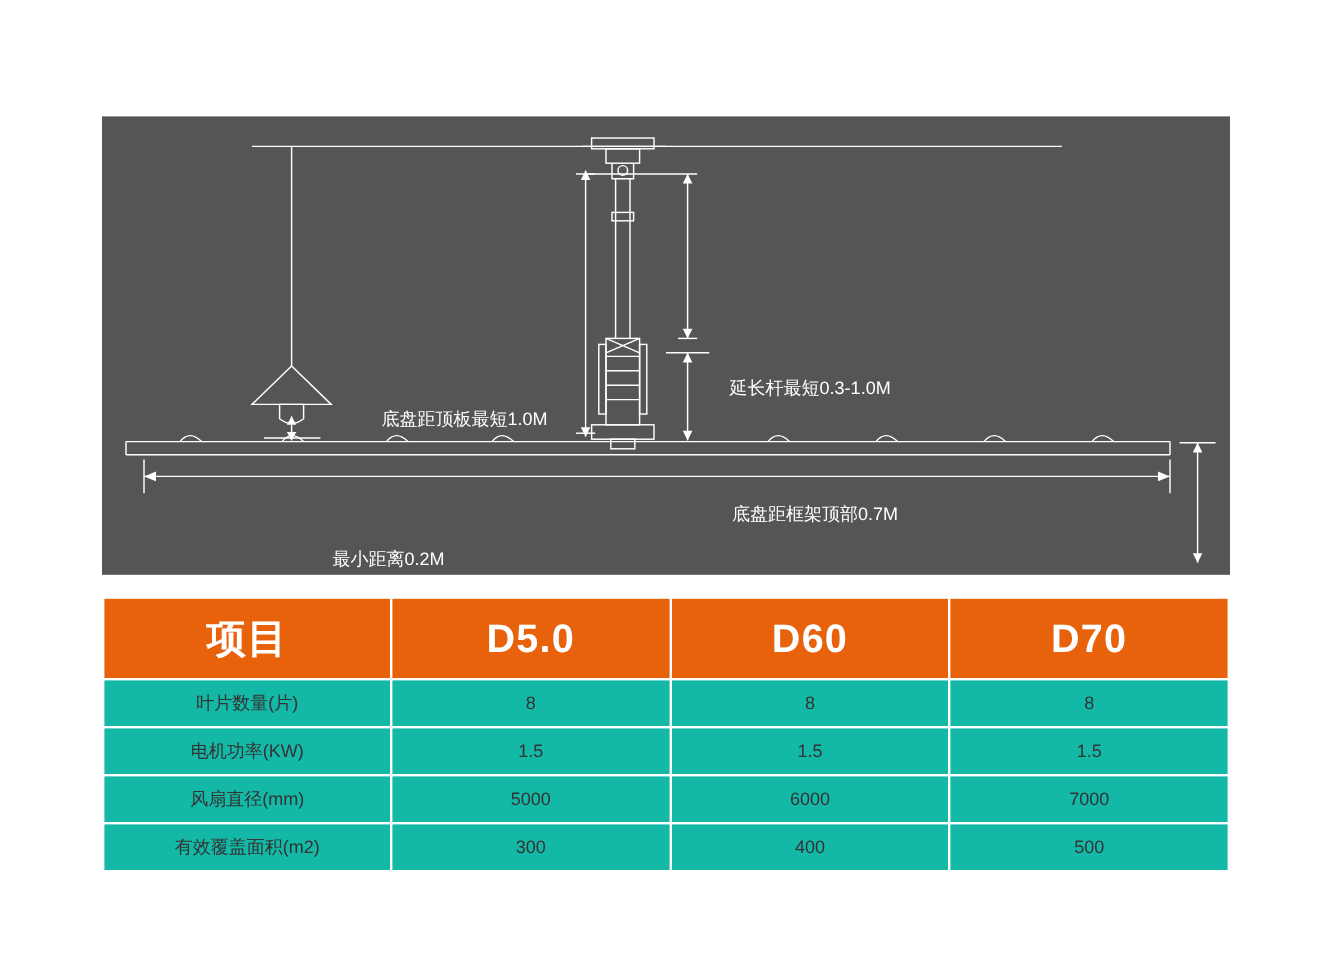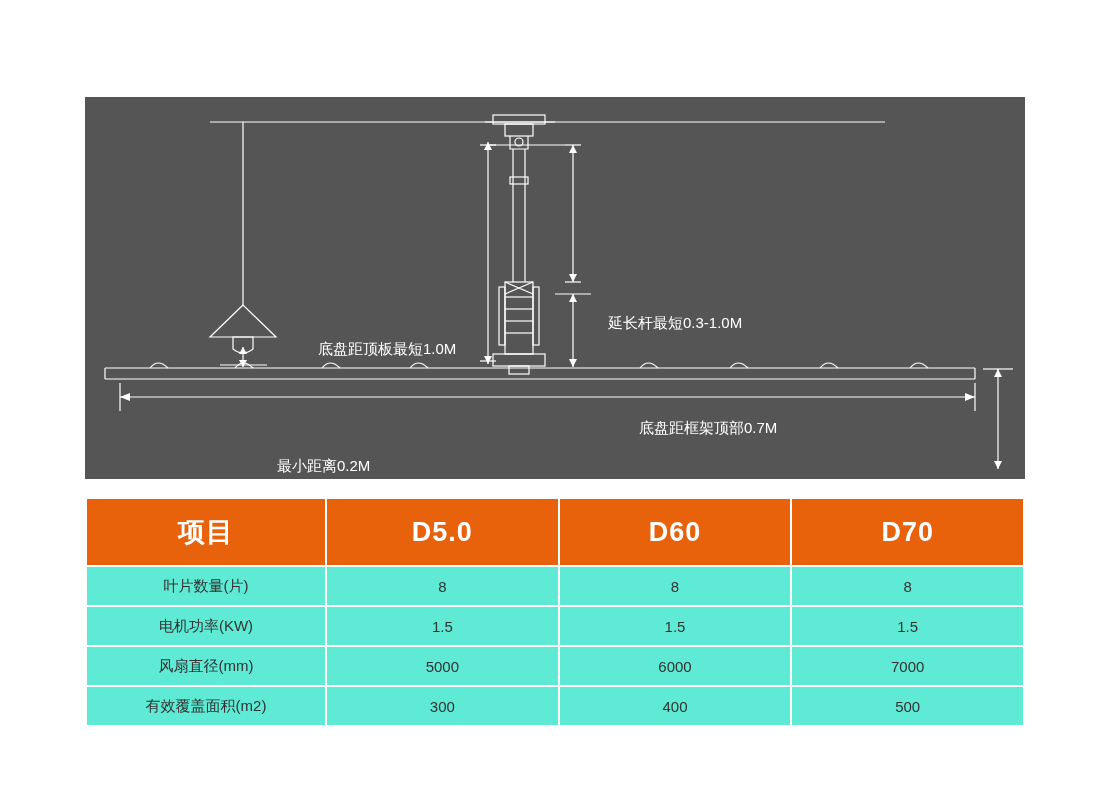--- a/index.html
+++ b/index.html
@@ -45,48 +45,48 @@
   }
   .dlabel {
     position: absolute;
     color: #ffffff;
     font-size: 15px;
     white-space: nowrap;
     font-family: "Liberation Sans", sans-serif;
   }
   .lbl-base-ceiling { left: 233px; top: 243px; }
   .lbl-ext-rod      { left: 523px; top: 217px; text-align: center; }
-  .lbl-base-frame   { left: 554px; top: 322px; }
+  .lbl-base-frame   { left: 525px; top: 322px; }
   .lbl-min-dist     { left: 180px; top: 360px; margin-left: 12px; }
 
   
   .table-wrap {
     position: absolute;
     left: 85px;
     top: 497px;
     width: 940px;
   }
   table.spec {
     border-collapse: separate;
     border-spacing: 2px;
     width: 940px;
     table-layout: fixed;
   }
   table.spec th {
     background: #e8620c;
     color: #ffffff;
-    font-size: 27px;
+    font-size: 33px;
     font-weight: bold;
     height: 64px;
     text-align: center;
     letter-spacing: 1px;
   }
   table.spec th.first { width: 236px; }
   table.spec td {
-    background: #5eead4;
+    background: #14b8a6;
     color: #333333;
     font-size: 15px;
     height: 36px;
     text-align: center;
     vertical-align: middle;
   }
   table.spec td.rowlabel {
     color: #333333;
     font-size: 15px;
   }

